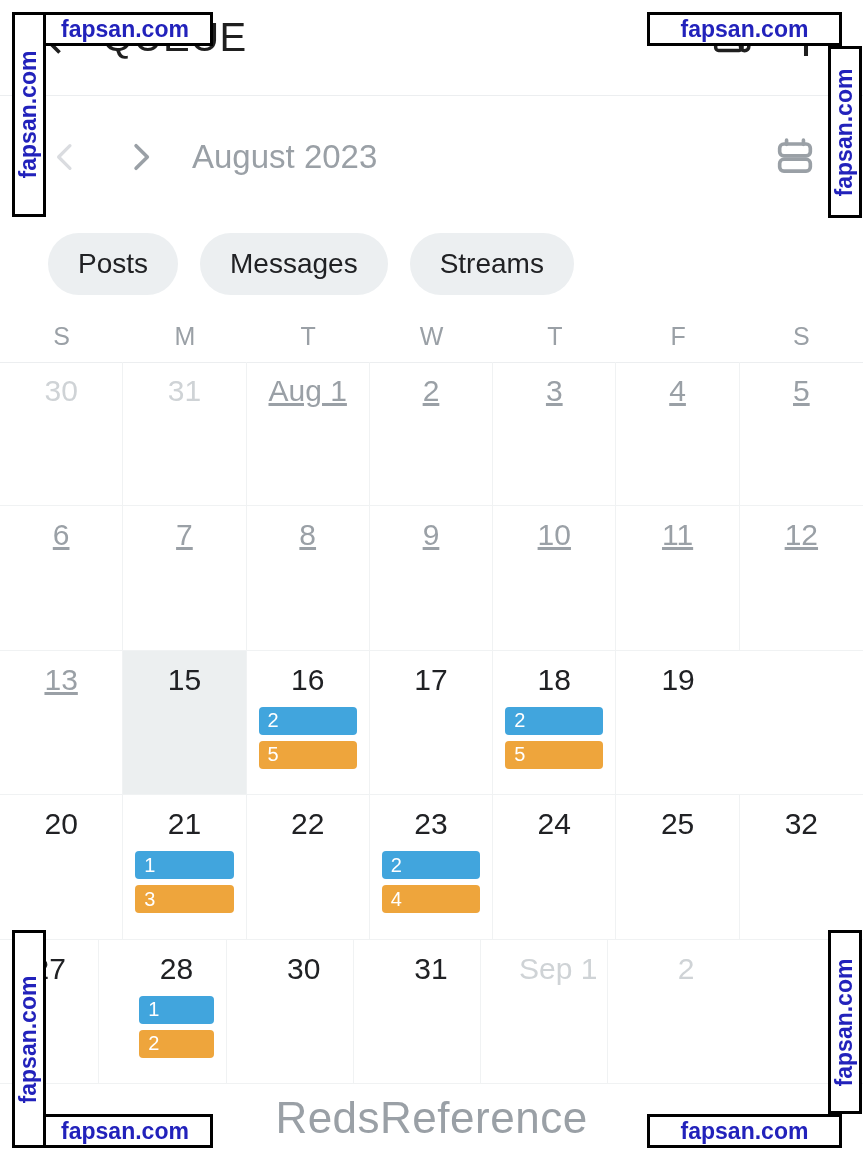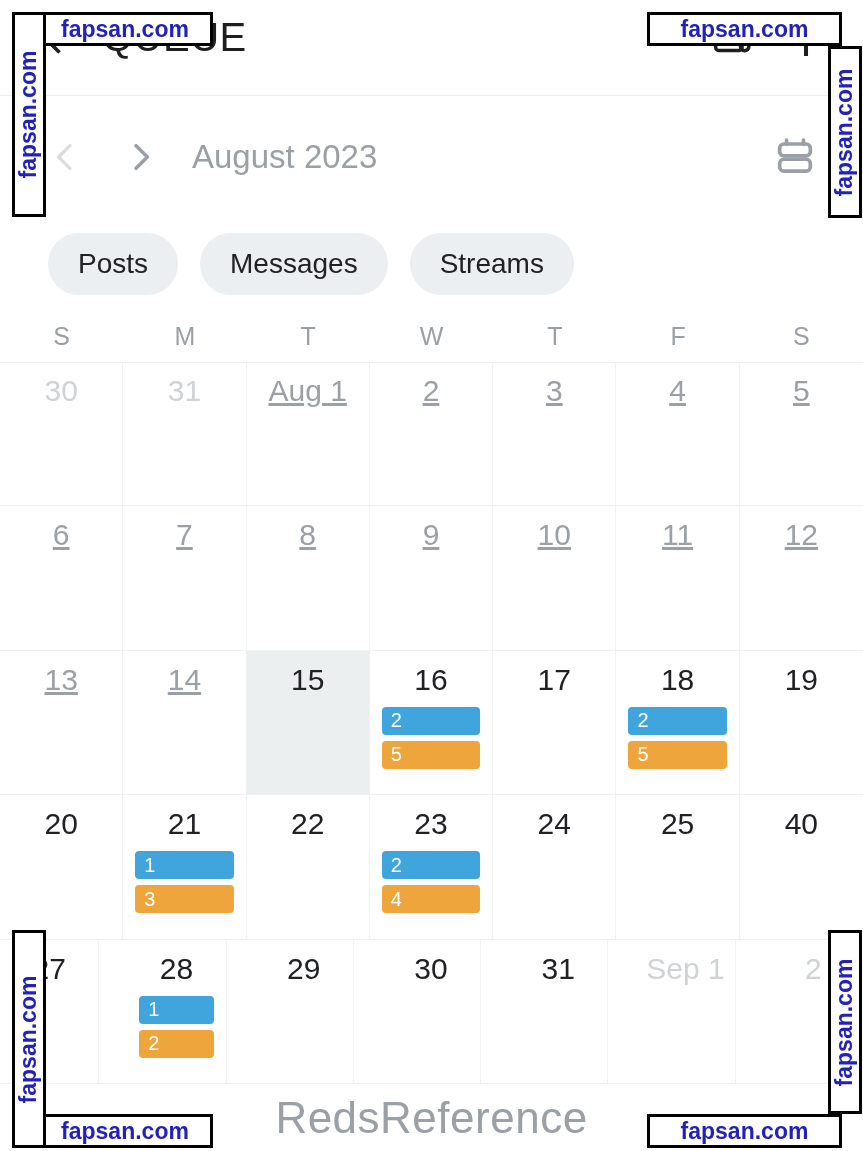--- a/index.html
+++ b/index.html
@@ -360,23 +360,20 @@
         <div class="daynum">11</div>
       </div>
       <div class="daycell past">
         <div class="daynum">12</div>
       </div>
     </div>
     <div class="week">
       <div class="daycell past">
         <div class="daynum">13</div>
       </div>
-      <div class="daycell past">
-        <div class="daynum">14</div>
-      </div>
       <div class="daycell today">
         <div class="daynum">15</div>
       </div>
       <div class="daycell">
         <div class="daynum">16</div>
         <div class="events">
           <div class="evt blue">2</div>
           <div class="evt orange">5</div>
         </div>
       </div>
@@ -415,38 +412,35 @@
           <div class="evt orange">4</div>
         </div>
       </div>
       <div class="daycell">
         <div class="daynum">24</div>
       </div>
       <div class="daycell">
         <div class="daynum">25</div>
       </div>
       <div class="daycell">
-        <div class="daynum">40</div>
+        <div class="daynum">32</div>
       </div>
     </div>
     <div class="week">
       <div class="daycell">
         <div class="daynum">27</div>
       </div>
       <div class="daycell">
         <div class="daynum">28</div>
         <div class="events">
           <div class="evt blue">1</div>
           <div class="evt orange">2</div>
         </div>
       </div>
       <div class="daycell">
-        <div class="daynum">29</div>
-      </div>
-      <div class="daycell">
         <div class="daynum">30</div>
       </div>
       <div class="daycell">
         <div class="daynum">31</div>
       </div>
       <div class="daycell muted">
         <div class="daynum">Sep 1</div>
       </div>
       <div class="daycell muted">
         <div class="daynum">2</div>

